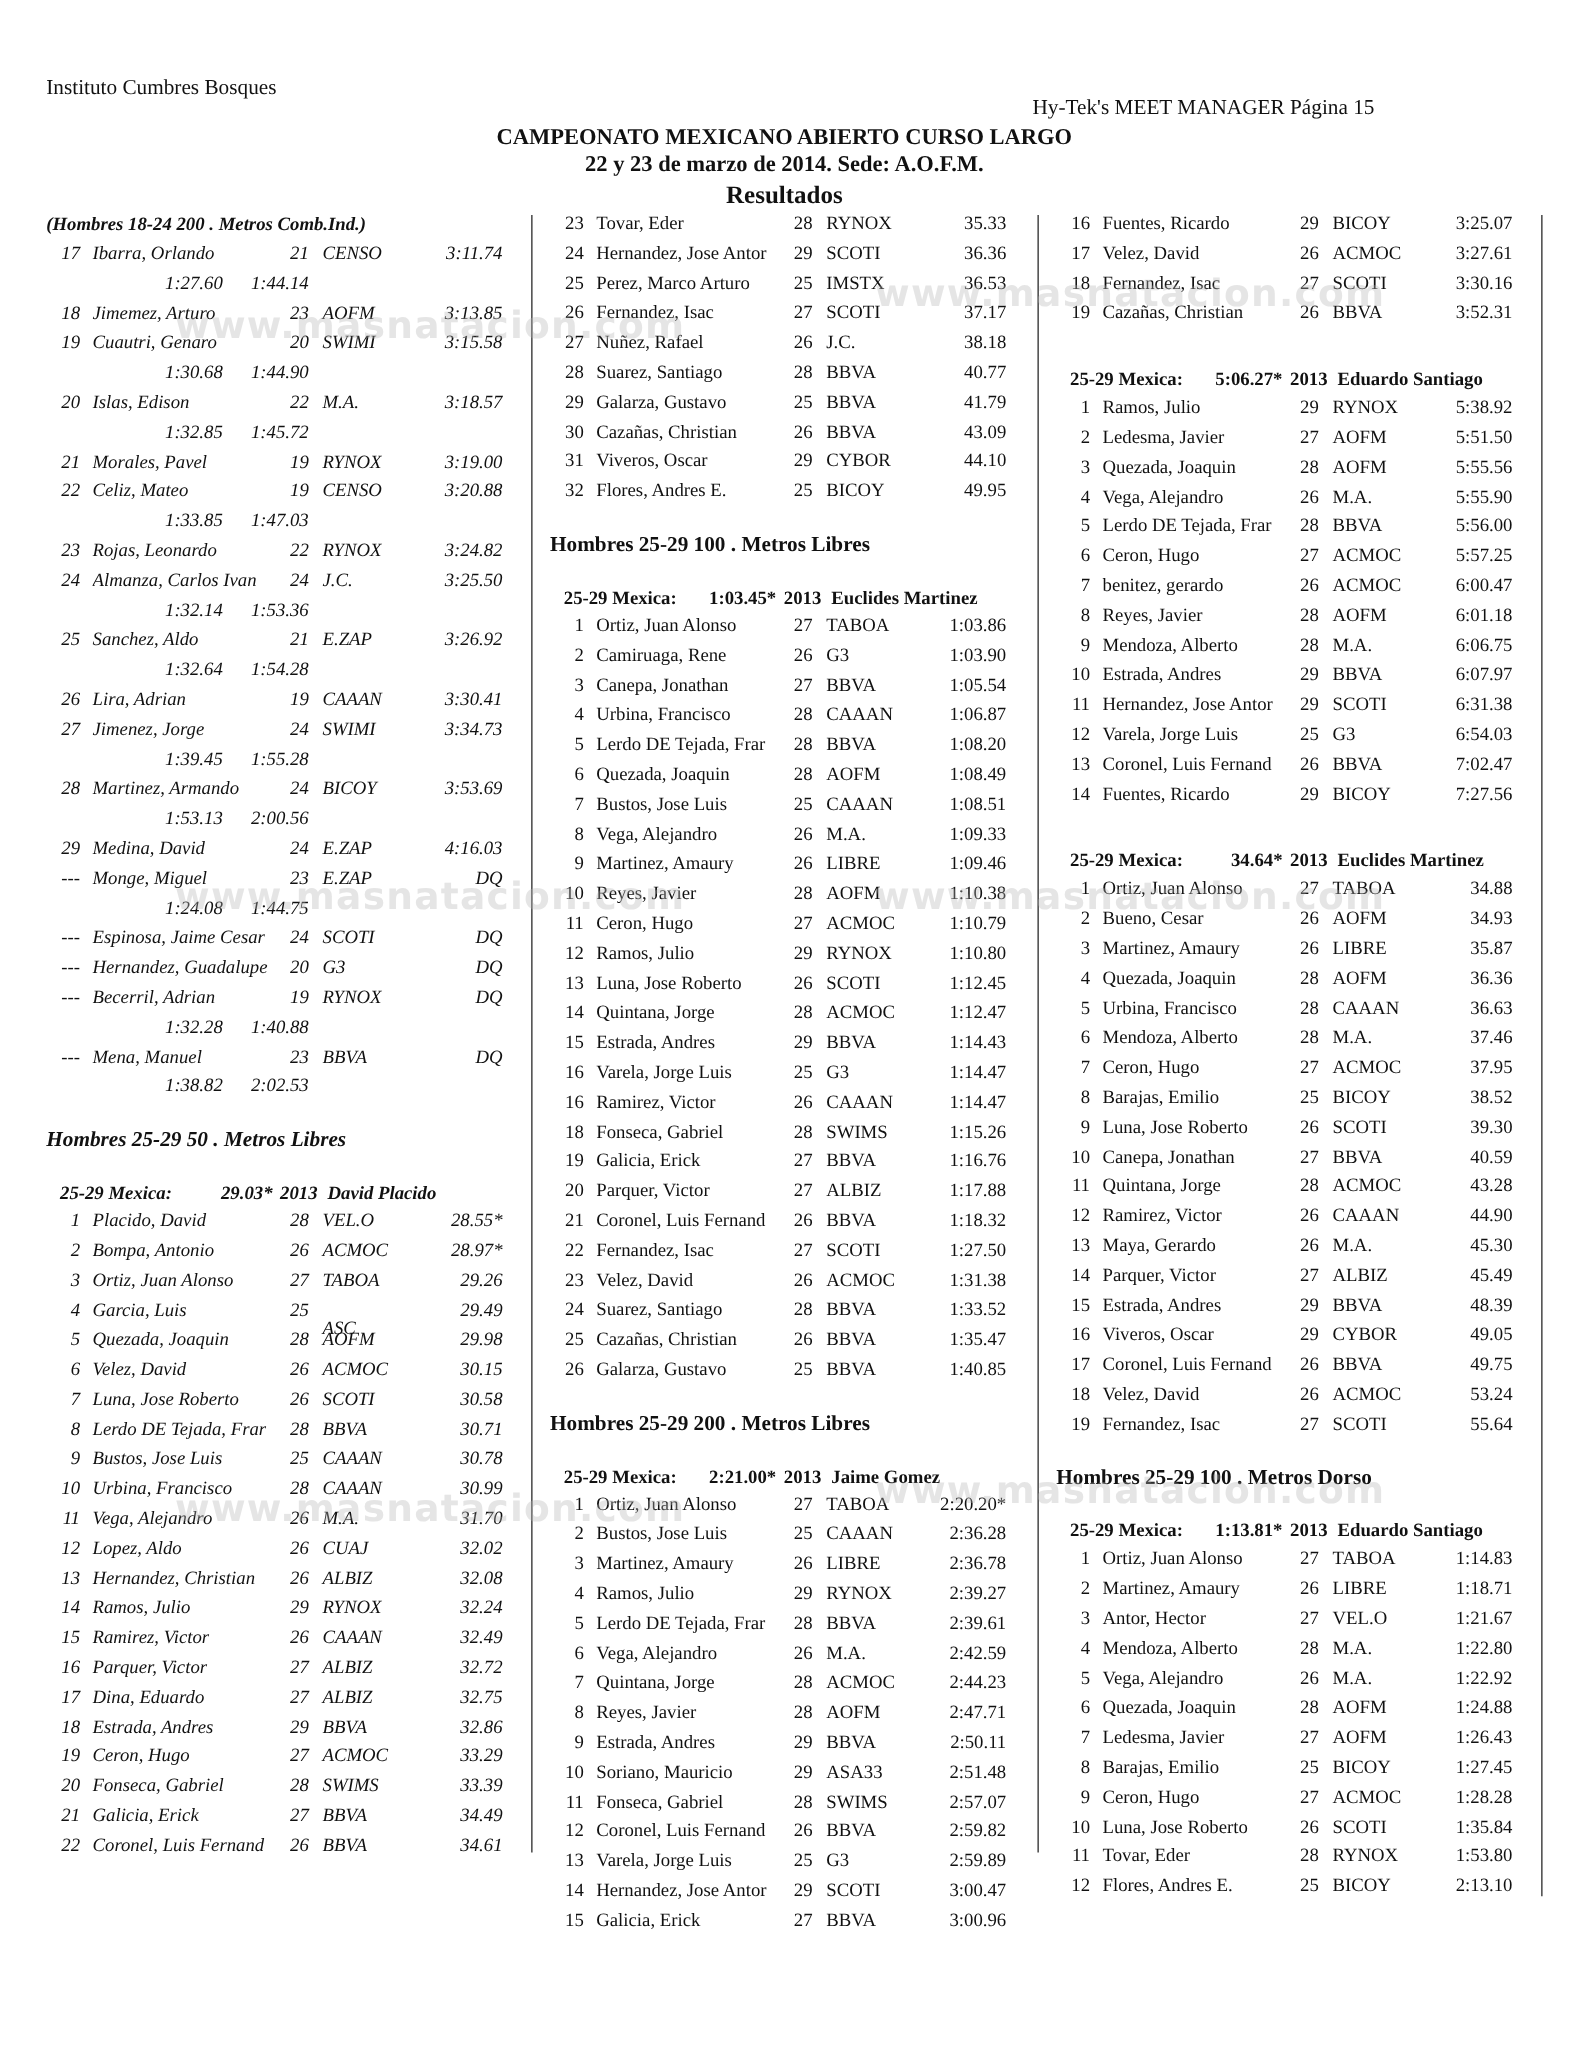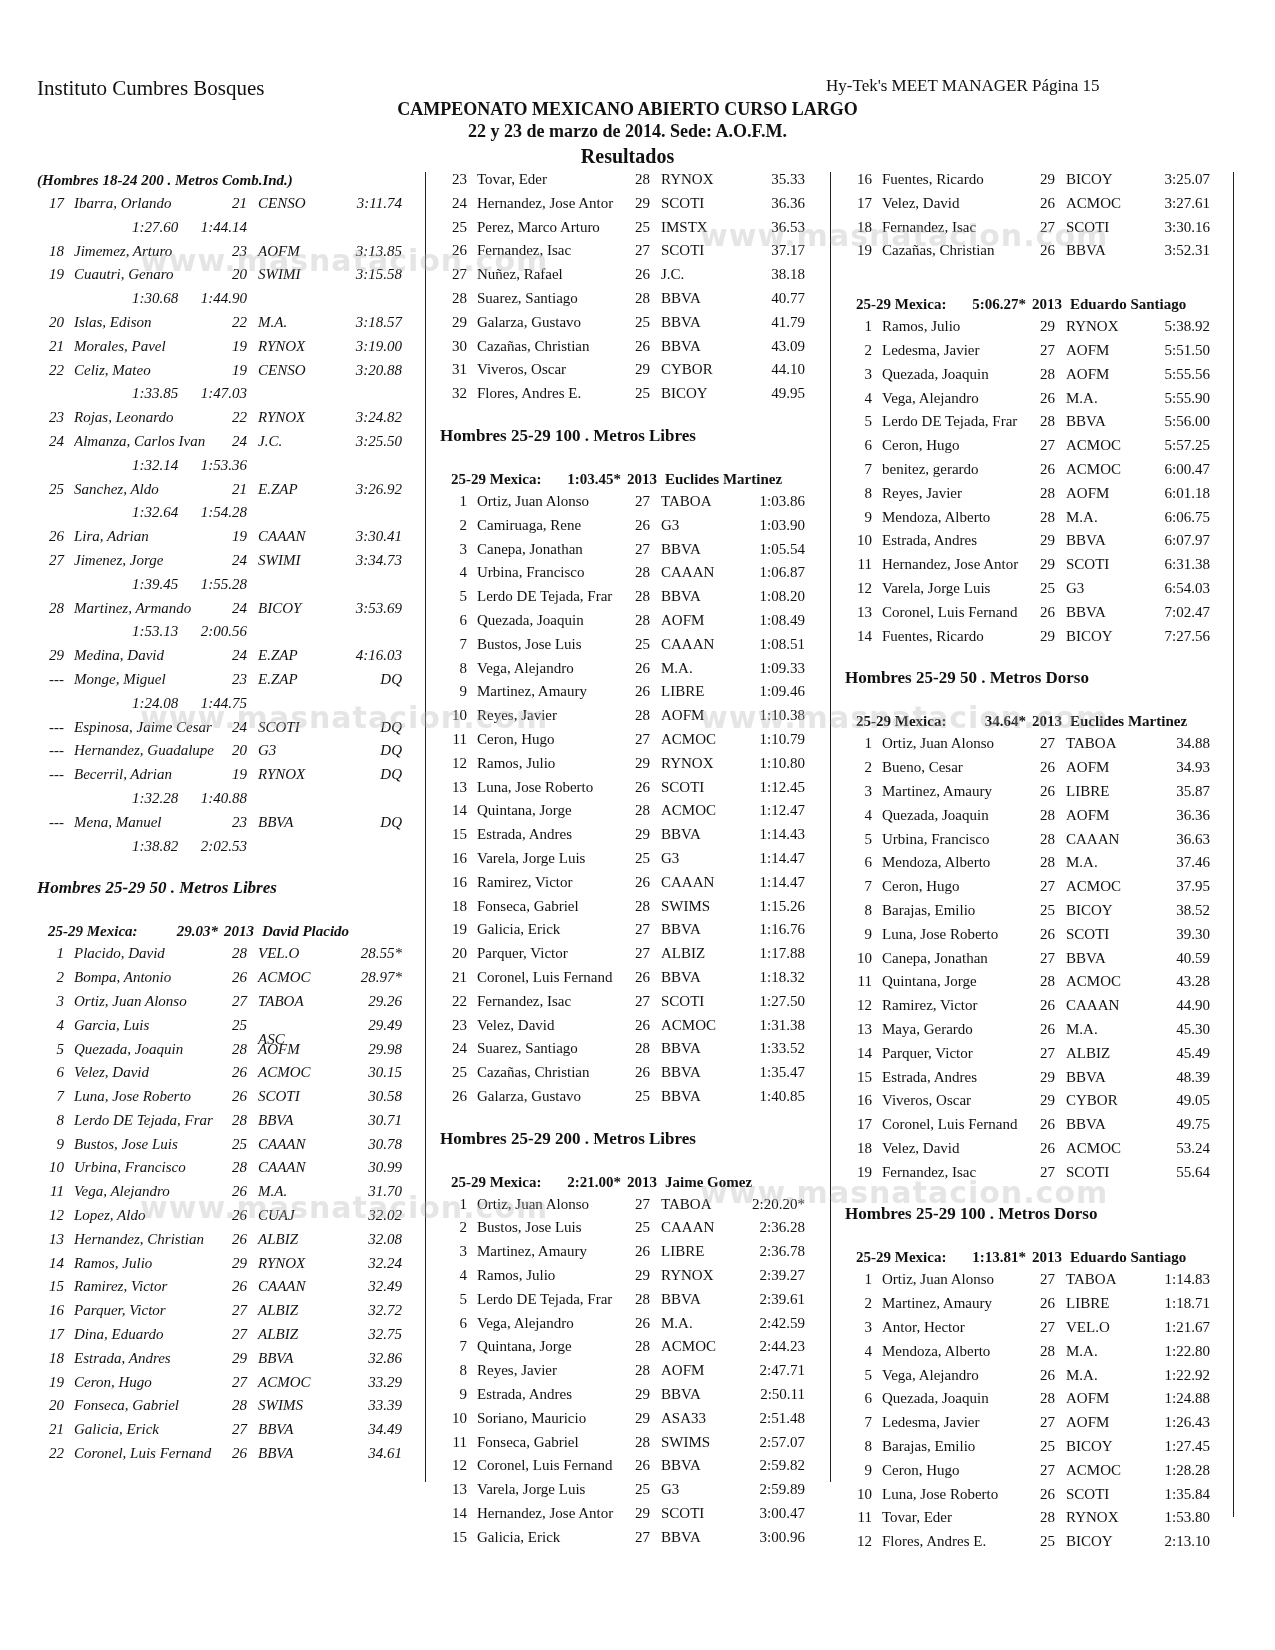--- a/index.html
+++ b/index.html
@@ -1,20 +1,20 @@
 <!DOCTYPE html>
 <html><head>
 <meta charset="utf-8">
 <style>
   html, body { margin: 0; padding: 0; background: #ffffff; }
   body {
     width: 1275px; height: 1650px; position: relative; overflow: hidden;
     font-family: "Liberation Serif", "DejaVu Serif", serif; color: #111;
   }
-  .hdr-left { position: absolute; left: 37px; top: 76px; font-size: 21px; }
+  .hdr-left { position: absolute; left: 37px; top: 60px; font-size: 17px; }
   .hdr-right { position: absolute; left: 826px; top: 76px; font-size: 17px; }
   .title { position: absolute; left: 0; width: 1275px; text-align: center; font-weight: bold; font-family: "Liberation Serif", serif; }
   .t1 { top: 99px; font-size: 18px; left: -10px; }
   .t2 { top: 121px; font-size: 18px; left: -10px; }
   .t3 { top: 145px; font-size: 20px; left: -10px; }
   .col { position: absolute; top: 168px; font-size: 15px; }
   .col1 { left: 37px; width: 378px; font-style: italic; }
   .col2 { left: 440px; width: 385px; }
   .col3 { left: 845px; width: 385px; }
   .vline { position: absolute; width: 1px; background: #222; }
@@ -85,20 +85,24 @@
       <span class="sp2">1:44.90</span>
     </div>
     <div class="row">
       <span class="pl">20</span>
       <span class="nm">Islas, Edison</span>
       <span class="ag">22</span>
       <span class="tm" style="left: 221px;">M.A.</span>
       <span class="rs">3:18.57</span>
     </div>
     <div class="row">
+      <span class="sp1">1:32.85</span>
+      <span class="sp2">1:45.72</span>
+    </div>
+    <div class="row">
       <span class="pl">21</span>
       <span class="nm">Morales, Pavel</span>
       <span class="ag">19</span>
       <span class="tm" style="left: 221px;">RYNOX</span>
       <span class="rs">3:19.00</span>
     </div>
     <div class="row">
       <span class="pl">22</span>
       <span class="nm">Celiz, Mateo</span>
       <span class="ag">19</span>
@@ -869,21 +873,20 @@
       <span class="rs">7:02.47</span>
     </div>
     <div class="row">
       <span class="pl">14</span>
       <span class="nm">Fuentes, Ricardo</span>
       <span class="ag">29</span>
       <span class="tm" style="left: 221px;">BICOY</span>
       <span class="rs">7:27.56</span>
     </div>
     <div class="gap"></div>
-    <div class="ev-title">Hombres 25-29 50 . Metros Dorso</div>
     <div class="rec"><span class="rlabel">25-29 Mexica:</span><span class="rtime">34.64*</span><span class="ryear">2013</span><span class="rname">Euclides Martinez</span></div>
     <div class="row">
       <span class="pl">1</span>
       <span class="nm">Ortiz, Juan Alonso</span>
       <span class="ag">27</span>
       <span class="tm" style="left: 221px;">TABOA</span>
       <span class="rs">34.88</span>
     </div>
     <div class="row">
       <span class="pl">2</span>

